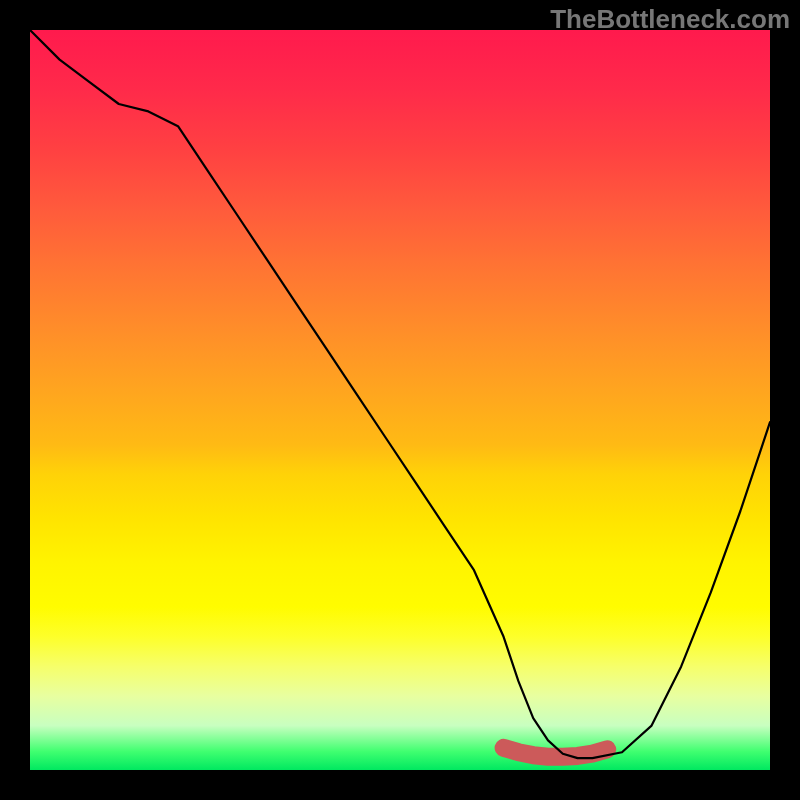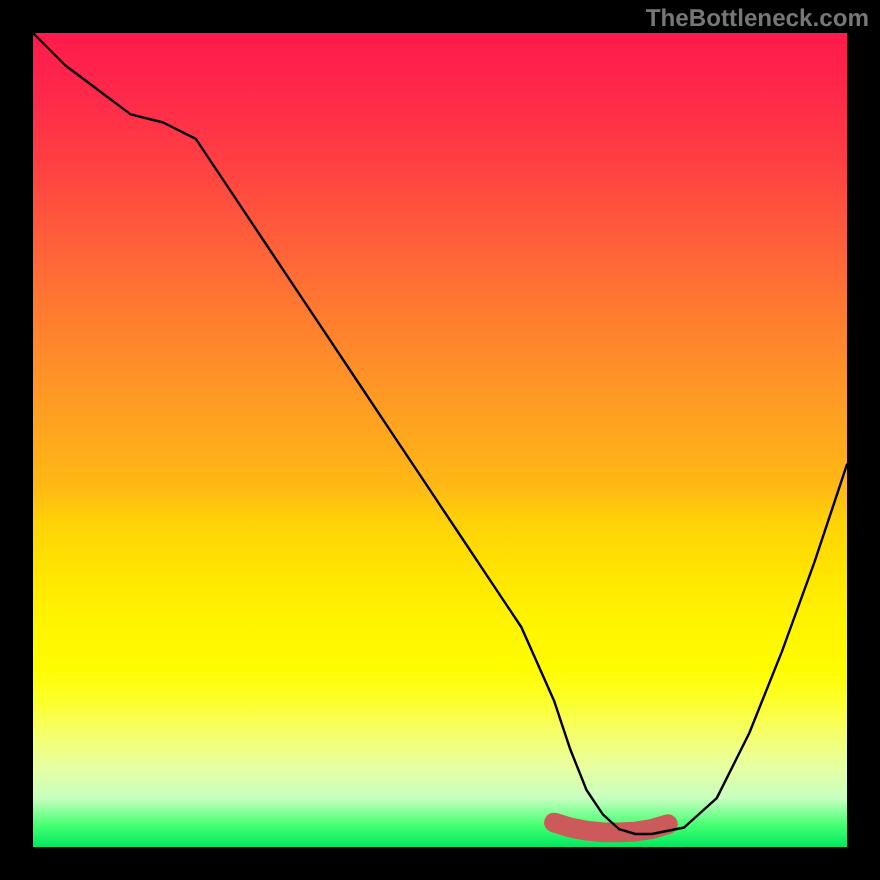--- a/index.html
+++ b/index.html
@@ -9,21 +9,21 @@
     background: #000;
     position: relative;
     font-family: Arial, sans-serif;
     overflow: hidden;
   }
   .watermark {
     position: absolute;
     top: 4px;
     right: 10px;
     color: #777;
-    font-size: 22px;
+    font-size: 26px;
     font-weight: bold;
     z-index: 10;
   }
   .plot-area {
     position: absolute;
     left: 30px;
     top: 30px;
     width: 740px;
     height: 740px;
   }

